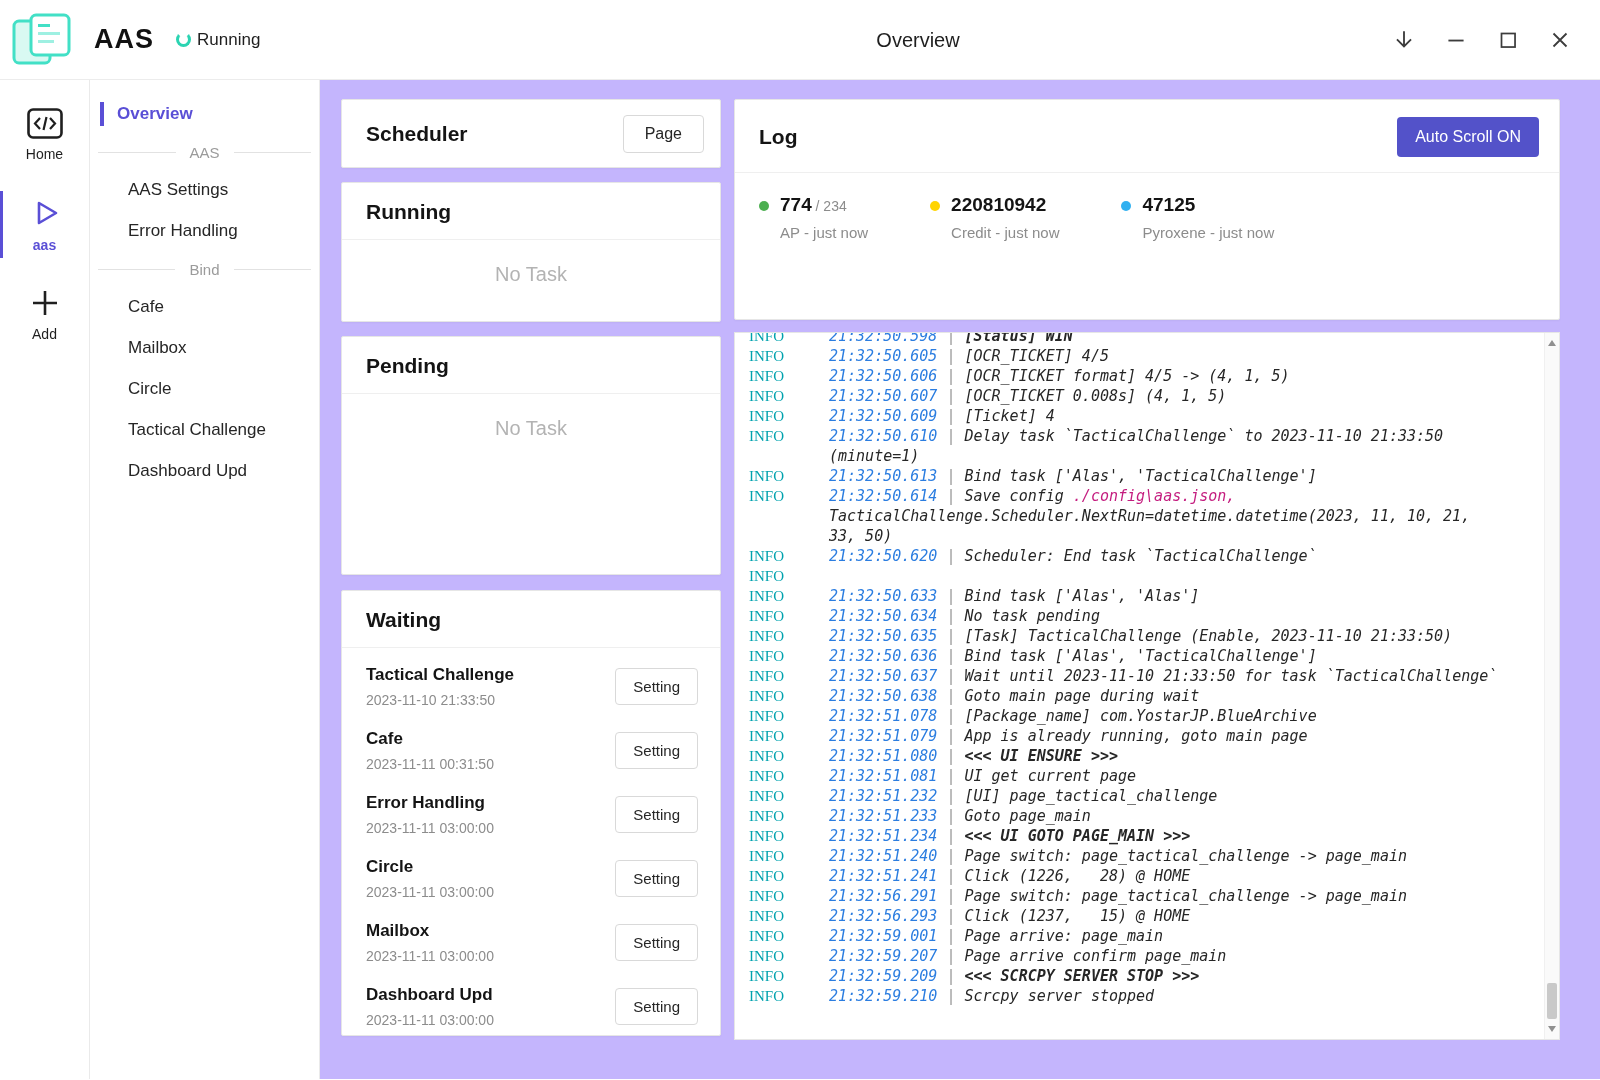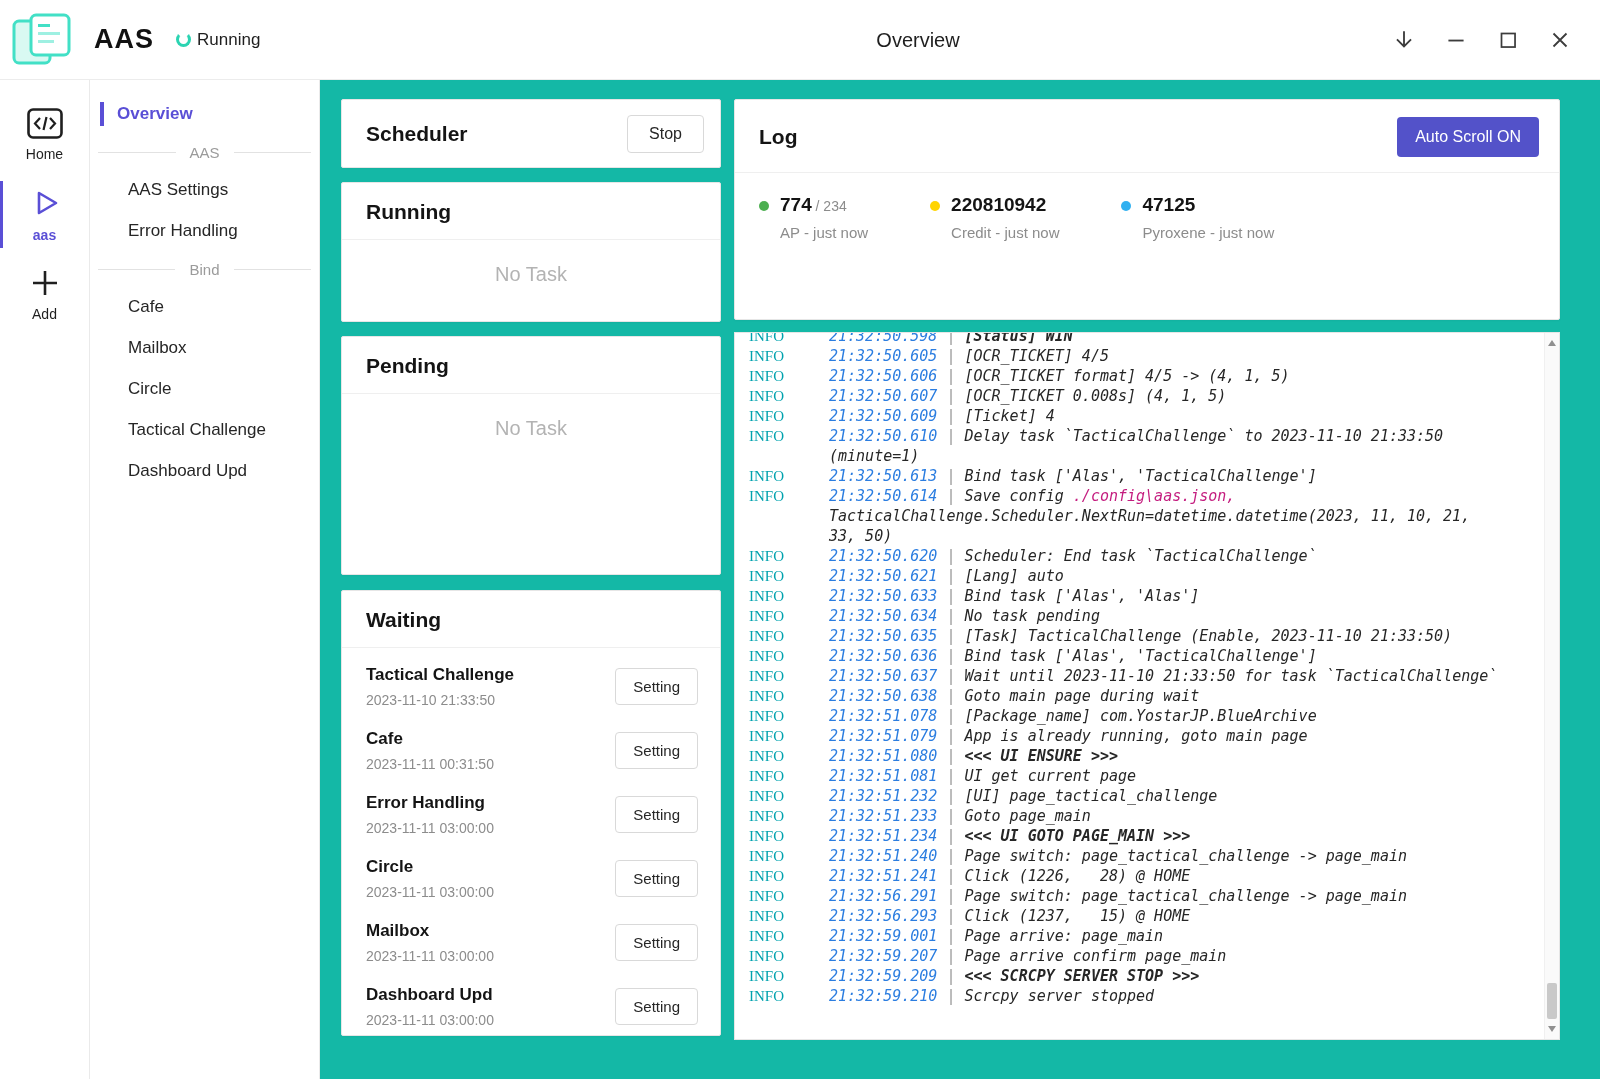--- a/index.html
+++ b/index.html
@@ -21,37 +21,37 @@
   .spinner{width:15px;height:15px;border:3px solid #2bd4b2;border-top-color:transparent;border-radius:50%;margin-left:22px;animation:spin 1.1s linear infinite;}
   @keyframes spin{to{transform:rotate(360deg)}}
   .status-text{font-size:17px;margin-left:6px;}
   .page-title{position:absolute;left:918px;top:50%;transform:translate(-50%,-50%);font-size:20px;}
   .win-controls{margin-left:auto;display:flex;align-items:center;gap:16px;padding-right:22px;}
   .wc{width:36px;height:36px;display:flex;align-items:center;justify-content:center;background:none;border:none;cursor:pointer;}
 
   
   .app-body{display:flex;height:999px;}
 
-  .rail{width:90px;flex:none;border-right:1px solid #eaeaea;background:#fff;display:flex;flex-direction:column;align-items:center;padding-top:18px;gap:4px;}
+  .rail{width:90px;flex:none;border-right:1px solid #eaeaea;background:#fff;display:flex;flex-direction:column;align-items:center;padding-top:18px;gap:14px;}
   .rail-item{position:relative;width:100%;display:flex;flex-direction:column;align-items:center;padding:10px 0;cursor:pointer;}
   .rail-item .lbl{font-size:14px;margin-top:7px;color:#1f1f1f;}
   .rail-item .ricon{color:#1f1f1f;}
   .rail-item.active .lbl{color:var(--accent);font-weight:bold;}
   .rail-item.active .ricon{color:var(--accent);}
   .rail-item.active::before{content:'';position:absolute;left:0;top:5px;bottom:5px;width:3px;background:var(--accent);}
 
   .sidebar{width:230px;flex:none;border-right:1px solid #eaeaea;background:#fff;padding-top:14px;}
   .sb-item{position:relative;padding:10px 12px 11px 38px;font-size:17px;color:#262626;cursor:pointer;}
   .sb-item.active{color:var(--accent);font-weight:bold;padding-left:27px;}
   .sb-item.active::before{content:'';position:absolute;left:10px;top:8px;bottom:9px;width:4px;background:var(--accent);}
   .sb-divider{display:flex;align-items:center;color:#9b9b9b;font-size:15px;margin:9px 8px;}
   .sb-divider::before,.sb-divider::after{content:'';flex:1;height:1px;background:#e2e2e2;}
   .sb-divider span{padding:0 14px;}
 
-  .main{flex:1;background:#14b8a6;padding:19px 40px 20px 21px;display:flex;align-items:flex-start;overflow:hidden;}
+  .main{flex:1;background:#c4b5fd;padding:19px 40px 20px 21px;display:flex;align-items:flex-start;overflow:hidden;}
   .col-left{width:380px;flex:none;margin-right:13px;display:flex;flex-direction:column;}
   .col-right{flex:1;display:flex;flex-direction:column;min-width:0;}
 
   .card{background:#fff;border:1px solid #e6e6e6;border-radius:2px;box-shadow:0 1px 2px rgba(0,0,0,.04);}
   .card-title{font-size:21px;font-weight:bold;color:#141414;}
   .card-header{display:flex;align-items:center;justify-content:space-between;padding:17px 20px 15px 24px;border-bottom:1px solid #efefef;}
 
   .btn{background:#fff;border:1px solid #d9d9d9;border-radius:4px;font-size:16px;color:#262626;padding:9px 21px;cursor:pointer;font-family:inherit;}
   .btn.setting{font-size:15px;padding:9px 17px;}
 
@@ -178,21 +178,21 @@
         <div class="sb-item">Tactical Challenge</div>
         <div class="sb-item">Dashboard Upd</div>
       </nav>
 
     <main class="main">
 
       <div class="col-left">
 
         <section class="card scheduler">
           <h2 class="card-title">Scheduler</h2>
-          <button class="btn">Stop</button>
+          <button class="btn">Page</button>
         </section>
 
         <section class="card running">
           <div class="card-header">
             <h2 class="card-title">Running</h2>
           </div>
           <div class="empty">No Task</div>
         </section>
 
         <section class="card pending">
@@ -322,21 +322,20 @@
                 <span class="lcontent"><span class="ltime">21:32:50.614</span><span class="lsep"> | </span><span class="lmsg">Save config </span><span class="lmsg lpath">./config\aas.json,</span><span class="lmsg">
 TacticalChallenge.Scheduler.NextRun=datetime.datetime(2023, 11, 10, 21,
 33, 50)</span></span>
               </div>
               <div class="log-line">
                 <span class="lvl">INFO</span>
                 <span class="lcontent"><span class="ltime">21:32:50.620</span><span class="lsep"> | </span><span class="lmsg">Scheduler: End task `TacticalChallenge`</span></span>
               </div>
               <div class="log-line">
                 <span class="lvl">INFO</span>
-                <span class="lcontent"><span class="ltime">21:32:50.621</span><span class="lsep"> | </span><span class="lmsg">[Lang] auto</span></span>
               </div>
               <div class="log-line">
                 <span class="lvl">INFO</span>
                 <span class="lcontent"><span class="ltime">21:32:50.633</span><span class="lsep"> | </span><span class="lmsg">Bind task ['Alas', 'Alas']</span></span>
               </div>
               <div class="log-line">
                 <span class="lvl">INFO</span>
                 <span class="lcontent"><span class="ltime">21:32:50.634</span><span class="lsep"> | </span><span class="lmsg">No task pending</span></span>
               </div>
               <div class="log-line">

